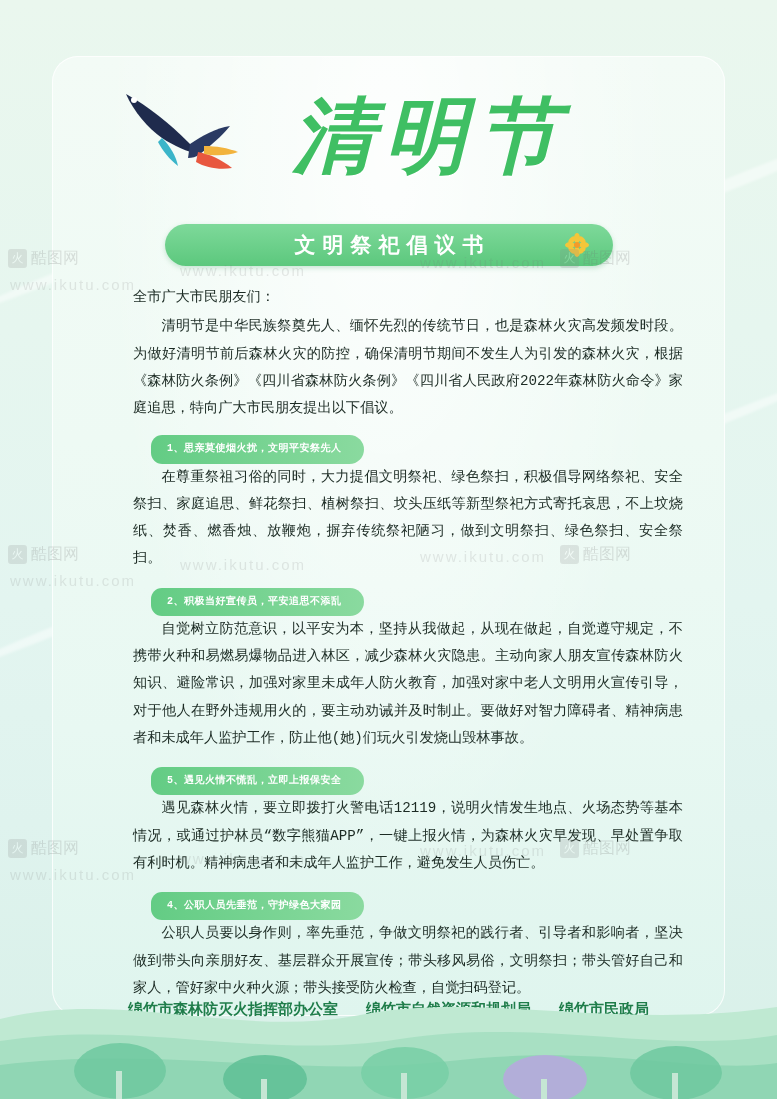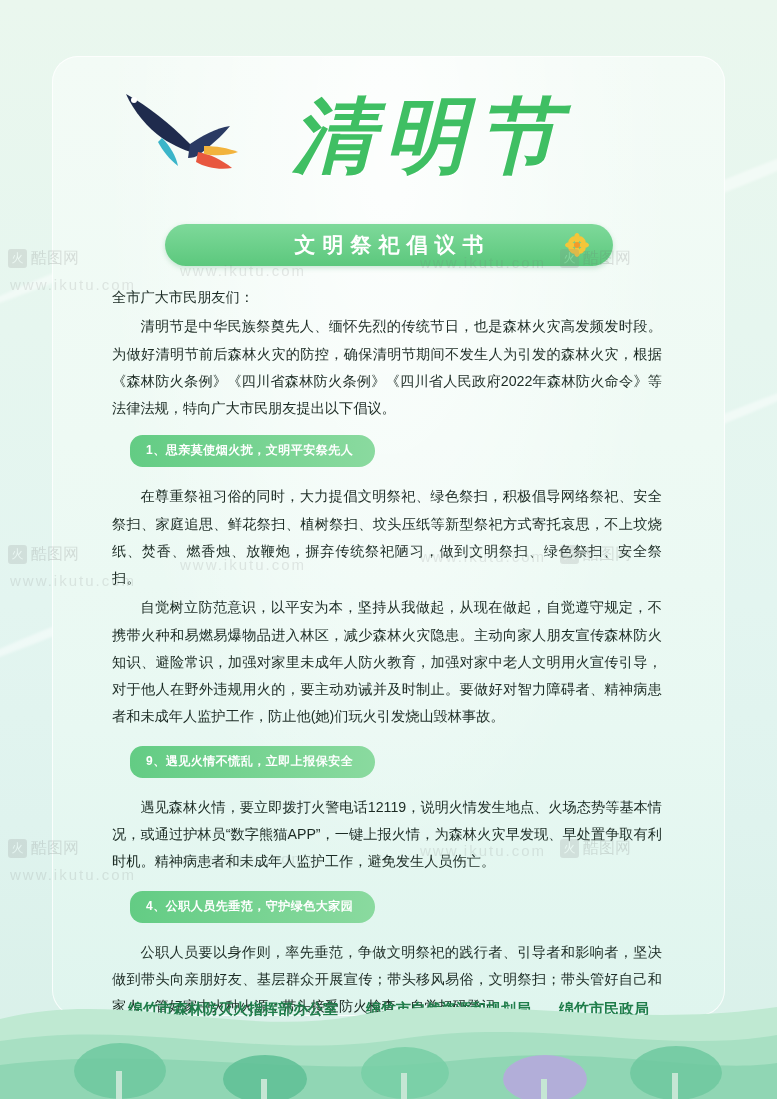--- a/index.html
+++ b/index.html
@@ -98,44 +98,45 @@
     position: absolute;
     right: 24px;
     top: 9px;
     width: 24px;
     height: 24px;
   }
 
   
   .body-wrap {
     position: absolute;
-    left: 60px;
+    left: 81px;
     top: 228px;
     width: 550px;
     color: #1c2b24;
     font-size: 14.2px;
     line-height: 1.92;
     text-align: justify;
+    font-family: Liberation Mono, monospace;
   }
   .salutation {
     margin: 0 0 2px 0;
     font-size: 14.2px;
   }
   .para {
     margin: 0;
     text-indent: 2em;
   }
   .section-head {
     display: inline-block;
-    margin: 13px 0 16px 18px;
+    margin: 13px 0 0 18px;
     padding: 4px 22px 5px 16px;
     border-radius: 14px 18px 18px 14px;
     background: linear-gradient(90deg, #63cc84 0%, #8ada9f 100%);
     color: #ffffff;
-    font-size: 12px;
+    font-size: 10px;
     font-weight: bold;
     letter-spacing: 0.5px;
   }
   .section-block { margin-bottom: 2px; }
 
   
   .footer {
     position: absolute;
     left: 0;
     top: 1000px;
@@ -216,33 +217,34 @@
           <ellipse cx="17" cy="17" rx="4.2" ry="2.6" transform="rotate(-45 17 17)"></ellipse>
           <ellipse cx="17" cy="7" rx="4.2" ry="2.6" transform="rotate(45 17 7)"></ellipse>
           <ellipse cx="7" cy="17" rx="4.2" ry="2.6" transform="rotate(45 7 17)"></ellipse>
         </g>
         <circle cx="12" cy="12" r="3" fill="#f49a2a"></circle>
       </svg>
     </div>
 
     <div class="body-wrap">
       <p class="salutation">全市广大市民朋友们：</p>
-      <p class="para">清明节是中华民族祭奠先人、缅怀先烈的传统节日，也是森林火灾高发频发时段。为做好清明节前后森林火灾的防控，确保清明节期间不发生人为引发的森林火灾，根据《森林防火条例》《四川省森林防火条例》《四川省人民政府2022年森林防火命令》等法律法规，特向广大市民朋友提出以下倡议。</p>
+      <p class="para">清明节是中华民族祭奠先人、缅怀先烈的传统节日，也是森林火灾高发频发时段。为做好清明节前后森林火灾的防控，确保清明节期间不发生人为引发的森林火灾，根据《森林防火条例》《四川省森林防火条例》《四川省人民政府2022年森林防火命令》家庭追思，特向广大市民朋友提出以下倡议。</p>
 
       <div class="section-block">
         <div class="section-head">1、思亲莫使烟火扰，文明平安祭先人</div>
         <p class="para">在尊重祭祖习俗的同时，大力提倡文明祭祀、绿色祭扫，积极倡导网络祭祀、安全祭扫、家庭追思、鲜花祭扫、植树祭扫、坟头压纸等新型祭祀方式寄托哀思，不上坟烧纸、焚香、燃香烛、放鞭炮，摒弃传统祭祀陋习，做到文明祭扫、绿色祭扫、安全祭扫。</p>
       </div>
 
       <div class="section-block">
+        <div class="section-head">2、积极当好宣传员，平安追思不添乱</div>
         <p class="para">自觉树立防范意识，以平安为本，坚持从我做起，从现在做起，自觉遵守规定，不携带火种和易燃易爆物品进入林区，减少森林火灾隐患。主动向家人朋友宣传森林防火知识、避险常识，加强对家里未成年人防火教育，加强对家中老人文明用火宣传引导，对于他人在野外违规用火的，要主动劝诫并及时制止。要做好对智力障碍者、精神病患者和未成年人监护工作，防止他(她)们玩火引发烧山毁林事故。</p>
       </div>
 
       <div class="section-block">
-        <div class="section-head">9、遇见火情不慌乱，立即上报保安全</div>
+        <div class="section-head">5、遇见火情不慌乱，立即上报保安全</div>
         <p class="para">遇见森林火情，要立即拨打火警电话12119，说明火情发生地点、火场态势等基本情况，或通过护林员“数字熊猫APP”，一键上报火情，为森林火灾早发现、早处置争取有利时机。精神病患者和未成年人监护工作，避免发生人员伤亡。</p>
       </div>
 
       <div class="section-block">
         <div class="section-head">4、公职人员先垂范，守护绿色大家园</div>
         <p class="para">公职人员要以身作则，率先垂范，争做文明祭祀的践行者、引导者和影响者，坚决做到带头向亲朋好友、基层群众开展宣传；带头移风易俗，文明祭扫；带头管好自己和家人，管好家中火种火源；带头接受防火检查，自觉扫码登记。</p>
       </div>
 
     </div>
   </div>

